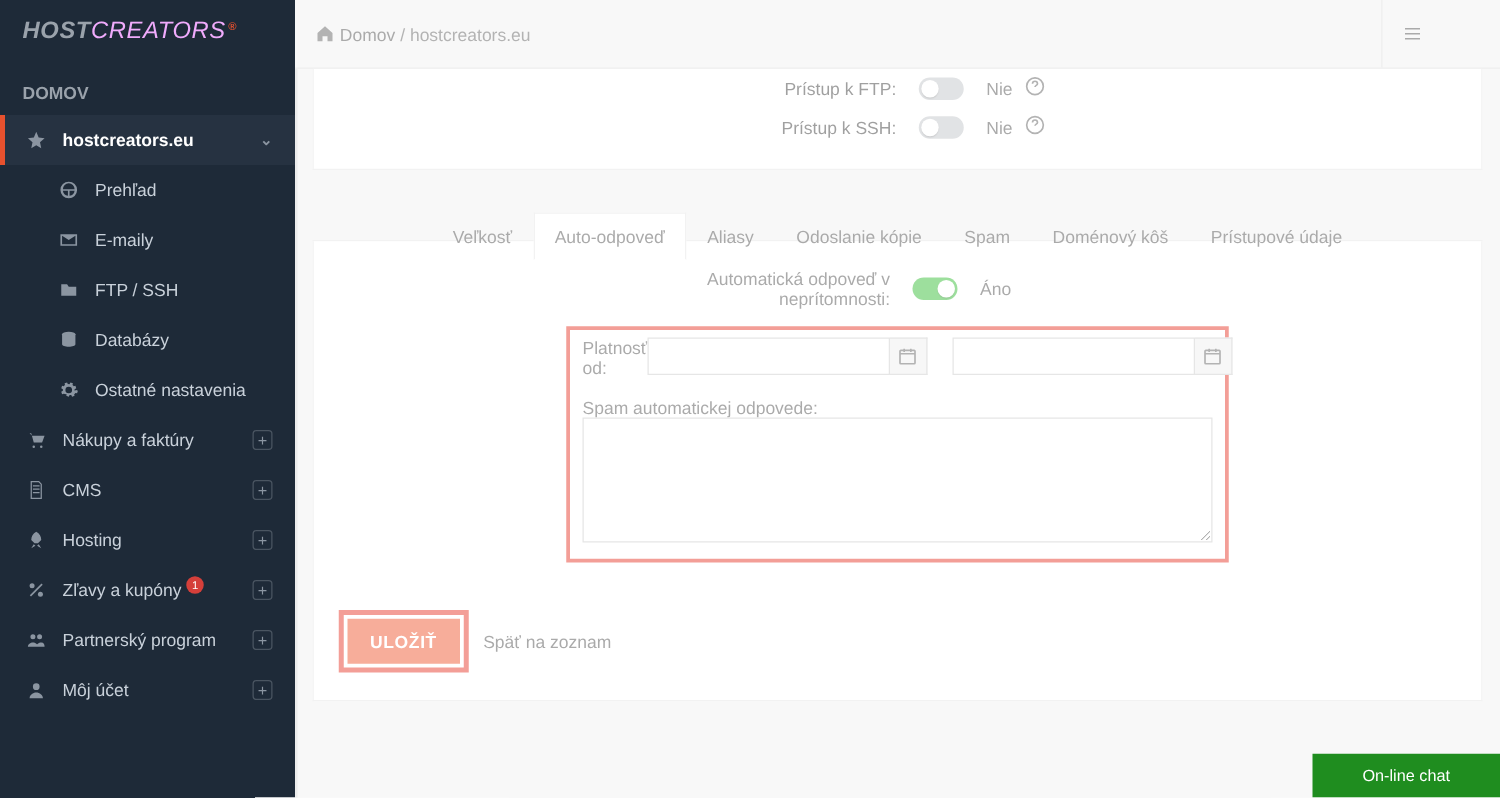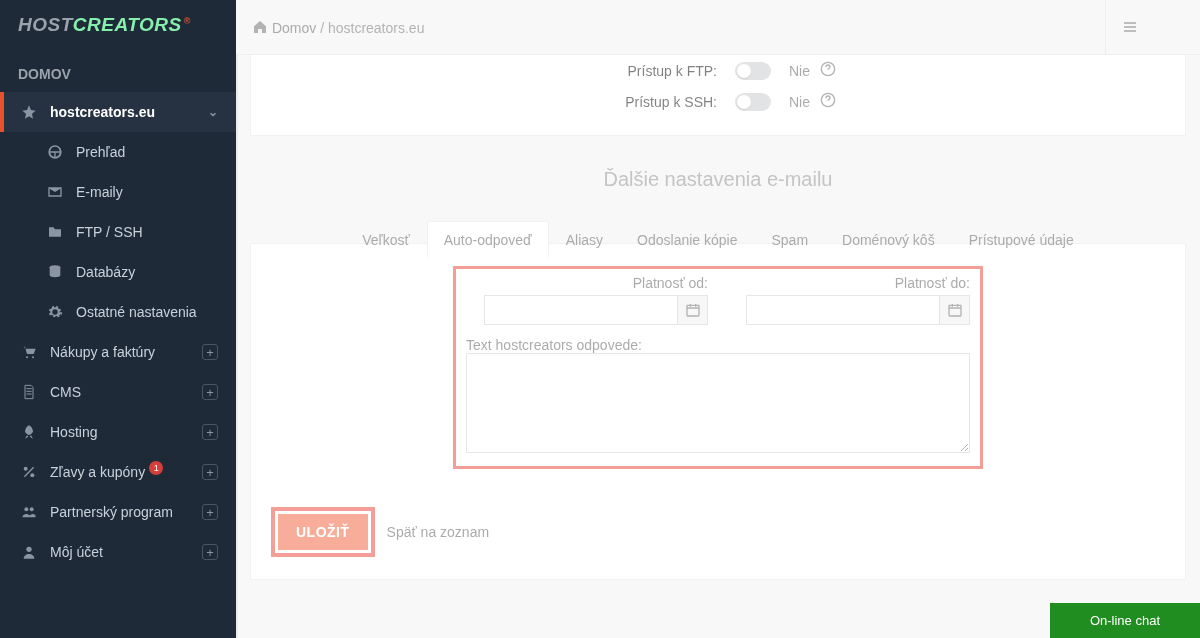--- a/index.html
+++ b/index.html
@@ -3,21 +3,21 @@
 <meta charset="utf-8">
 <style>
   * { box-sizing: border-box; margin: 0; padding: 0; }
   html, body { width: 1200px; height: 638px; font-family: -apple-system, "Helvetica Neue", Arial, sans-serif; font-size: 14px; color: #333; overflow: hidden; }
   body { display: flex; position: relative; }
 
   
   .sidebar { width: 236px; background: #1e2a38; color: #c9d1da; display: flex; flex-direction: column; }
   .logo { padding: 14px 18px 12px; display: flex; align-items: center; gap: 0; font-weight: 700; letter-spacing: 0.5px; }
   .logo .host { color: #9aa2ab; font-size: 19px; font-style: italic; font-weight: 800;}
-  .logo .creators { color: #86efac; font-size: 19px; font-style: italic; font-weight: 700; text-align: right;}
+  .logo .creators { color: #f0abfc; font-size: 19px; font-style: italic; font-weight: 400; text-align: right;}
   .logo .reg { color: #e7512e; font-size: 9px; margin-left: 2px; align-self: flex-start; margin-top:2px;}
   .section-label { padding: 18px 18px 10px; color: #9aa2ab; font-weight: 600; }
   .nav-item { display: flex; align-items: center; padding: 12px 18px; color: #c9d1da; cursor: pointer; position: relative; }
   .nav-item.active { background: #263241; color: #fff; font-weight: 700; border-left: 4px solid #e7512e; padding-left: 14px; }
   .nav-item .ic { width: 22px; display: inline-flex; justify-content: center; margin-right: 10px; color: #8b95a1; }
   .nav-item.sub { padding-left: 44px; }
   .nav-item .chev { margin-left: auto; color: #8b95a1; font-size: 12px; }
   .nav-item .plus { margin-left: auto; color: #8b95a1; font-size: 13px; border: 1px solid #4a5561; border-radius: 3px; width: 16px; height: 16px; display: inline-flex; align-items: center; justify-content: center; line-height: 1;}
   .nav-item .badge { background: #d53f3a; color: #fff; border-radius: 50%; width: 14px; height: 14px; font-size: 9px; display: inline-flex; align-items: center; justify-content: center; margin-left: 4px; margin-top:-8px;}
 
@@ -32,21 +32,21 @@
   .topbar .right { margin-left: auto; display: flex; align-items: center; gap: 14px; flex-direction: column; }
   .avatar { width: 24px; height: 24px; border-radius: 50%; background: radial-gradient(circle at 50% 30%, #f4d9c8 35%, #8a2a2a 40%); border: 1px solid #c33; }
   .username { color: #555; display: flex; align-items: center; gap: 4px; }
   .tb-btn { width: 48px; height: 55px; border-left: 1px solid #dcdcdc; display: inline-flex; align-items: center; justify-content: center; color: #555; cursor: pointer; }
   .tb-btn:last-child{ border-right: none;}
 
   .content { flex: 1; overflow: auto; padding: 0; position: relative; z-index: 1;}
 
   .access-panel { background:#fff; margin: 0 14px 0; border:1px solid #e5e5e5; border-top:none; padding-bottom:18px;}
   .access-row { display: flex; align-items: center; justify-content: center; padding: 6px 0; gap: 18px;}
-  .access-row .lbl { width: 160px; text-align: right; color: #000000; }
+  .access-row .lbl { width: 160px; text-align: right; color: #404040; }
   .access-row .val { width: 90px; display: flex; align-items: center; gap: 10px; color:#555;}
   .help { color: #666; cursor: pointer; }
 
   .toggle { width: 36px; height: 18px; border-radius: 9px; background: #c3c6ca; position: relative; display: inline-block; }
   .toggle .knob { position: absolute; width: 14px; height: 14px; border-radius: 50%; background: #fff; top: 2px; left: 2px; transition: .2s; box-shadow: 0 1px 1px rgba(0,0,0,.2);}
   .toggle.on { background: #3bbf3b; }
   .toggle.on .knob { left: 20px; }
 
   .email-settings { margin: 18px 14px; }
   .es-title { text-align: center; color: #888; font-size: 20px; padding: 14px 0; }
@@ -54,21 +54,21 @@
   .tab { padding: 10px 16px; color: #555; cursor: pointer; border: 1px solid transparent; position: relative; top:16px; background:transparent;}
   .tab.active { background: #fff; border: 1px solid #e5e5e5; border-bottom: 1px solid #fff; color:#555; }
 
   .tab-body { background: #fff; padding: 22px 20px; border: 1px solid #e5e5e5; border-top:none;}
   .auto-row { display: flex; align-items: center; justify-content: center; gap: 18px; margin-bottom: 14px;}
   .auto-row .lbl { width: 180px; text-align: right; color: #555; }
   .auto-row .val { width: 120px; display: flex; align-items: center; gap: 10px; color:#555; }
 
   .form-block { border: 3px solid #e63c2e; padding: 6px 10px 10px; margin: 0 auto; width: 530px; background:#fff;}
   .cols { display: flex; gap: 20px; }
-  .col { flex: 1; display: flex; flex-direction: column; align-items: flex-end; }
+  .col { flex: 1; display: flex; flex-direction: row; }
   .flabel { color: #555; margin-bottom: 4px; }
   .input-wrap { display: flex; }
   .input-wrap input { flex: 1; height: 30px; border: 1px solid #ccc; padding: 0 8px; font-size: 13px; }
   .input-wrap .cal { width: 30px; height: 30px; border: 1px solid #ccc; border-left: none; background: #efefef; display: inline-flex; align-items: center; justify-content: center; color: #666; cursor: pointer;}
   .full { margin-top: 12px; }
   textarea { width: 100%; height: 100px; border: 1px solid #ccc; padding: 6px; font-size: 13px; font-family: inherit; resize: both;}
 
   .actions { display: flex; justify-content: flex-start; align-items: center; margin-top: 38px; gap: 12px; position:relative; z-index:10;}
   .save-outline { border: 4px solid #e63c2e; padding: 3px; display:inline-block;}
   .btn-save { background: #ee5b35; color: #fff; border: none; padding: 10px 18px; font-weight: 700; font-size: 14px; letter-spacing: 0.5px; cursor: pointer; }
@@ -264,62 +264,67 @@
             <span>Nie</span>
         <span class="help"><svg viewBox="0 0 24 24" fill="currentColor">
                 <circle cx="12" cy="12" r="10" fill="none" stroke="currentColor" stroke-width="2"></circle>
                 <path d="M9 9a3 3 0 116 0c0 2-3 2-3 4m0 3h.01" stroke="currentColor" stroke-width="2" fill="none"></path>
               </svg></span>
           </span>
       </div>
     </div>
 
     <div class="email-settings">
-      <div class="es-title">Ďalšie nastavenia e-mailu</div>
       <div class="tabs">
         <div class="tab">Veľkosť</div>
         <div class="tab active">Auto-odpoveď</div>
         <div class="tab">Aliasy</div>
         <div class="tab">Odoslanie kópie</div>
         <div class="tab">Spam</div>
         <div class="tab">Doménový kôš</div>
         <div class="tab">Prístupové údaje</div>
       </div>
 
       <div class="tab-body">
+        <div class="auto-row">
+          <span class="lbl">Automatická odpoveď v neprítomnosti:</span>
+          <span class="toggle on">
+              <span class="knob"></span>
+            </span>
+          <span class="val">Áno</span>
+        </div>
 
         <div class="form-block" style="position:relative; z-index:10;">
           <div class="cols">
             <div class="col">
               <label class="flabel">Platnosť od:</label>
               <div class="input-wrap">
                 <input type="text" value="" style="">
                 <span class="cal">
                     <svg viewBox="0 0 24 24" fill="none" stroke="currentColor" stroke-width="2">
                       <rect x="3" y="5" width="18" height="16" rx="1"></rect>
                       <path d="M3 9h18M8 3v4M16 3v4"></path>
                     </svg>
                   </span>
               </div>
             </div>
             <div class="col">
-              <label class="flabel">Platnosť do:</label>
               <div class="input-wrap">
                 <input type="text" value="" style="">
                 <span class="cal">
                     <svg viewBox="0 0 24 24" fill="none" stroke="currentColor" stroke-width="2">
                       <rect x="3" y="5" width="18" height="16" rx="1"></rect>
                       <path d="M3 9h18M8 3v4M16 3v4"></path>
                     </svg>
                   </span>
               </div>
             </div>
           </div>
           <div class="full">
-            <label class="flabel">Text hostcreators odpovede:</label>
+            <label class="flabel">Spam automatickej odpovede:</label>
             <textarea style=""></textarea>
           </div>
         </div>
 
         <div class="actions">
           <span class="save-outline">
             <button class="btn-save">ULOŽIŤ</button>
           </span>
           <a class="btn-back">Späť na zoznam</a>
         </div>

